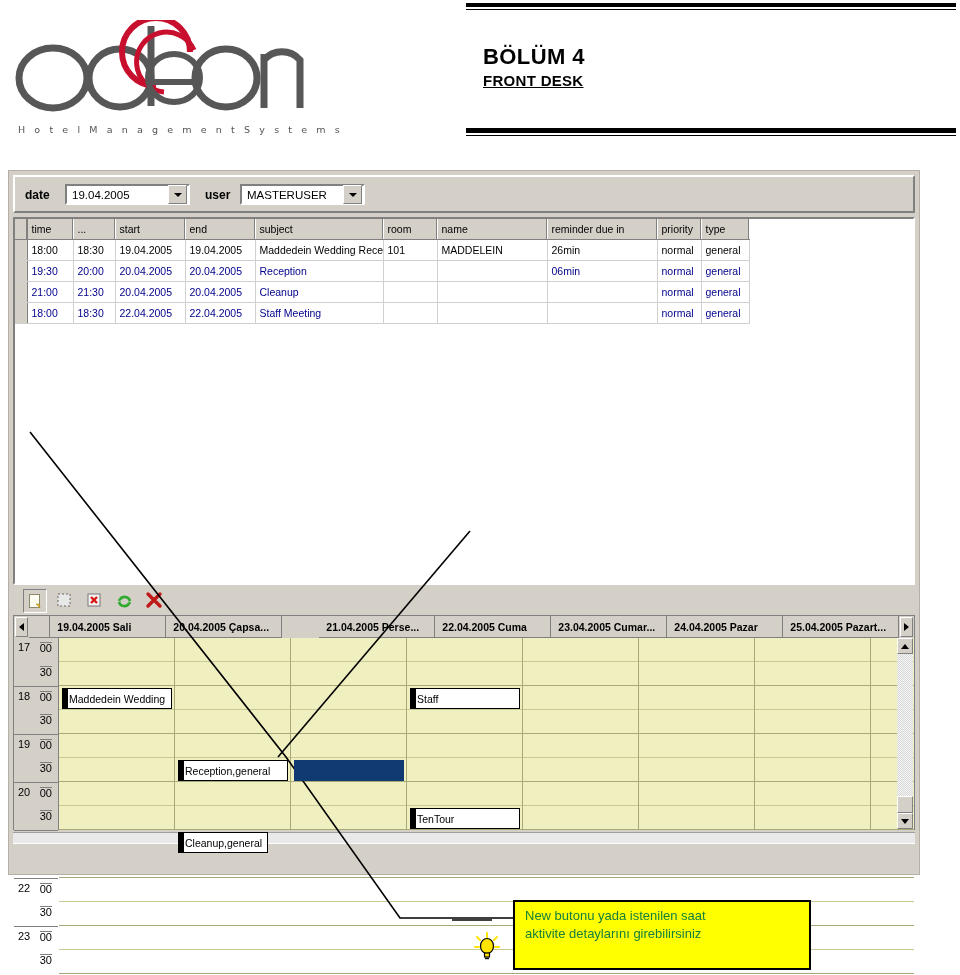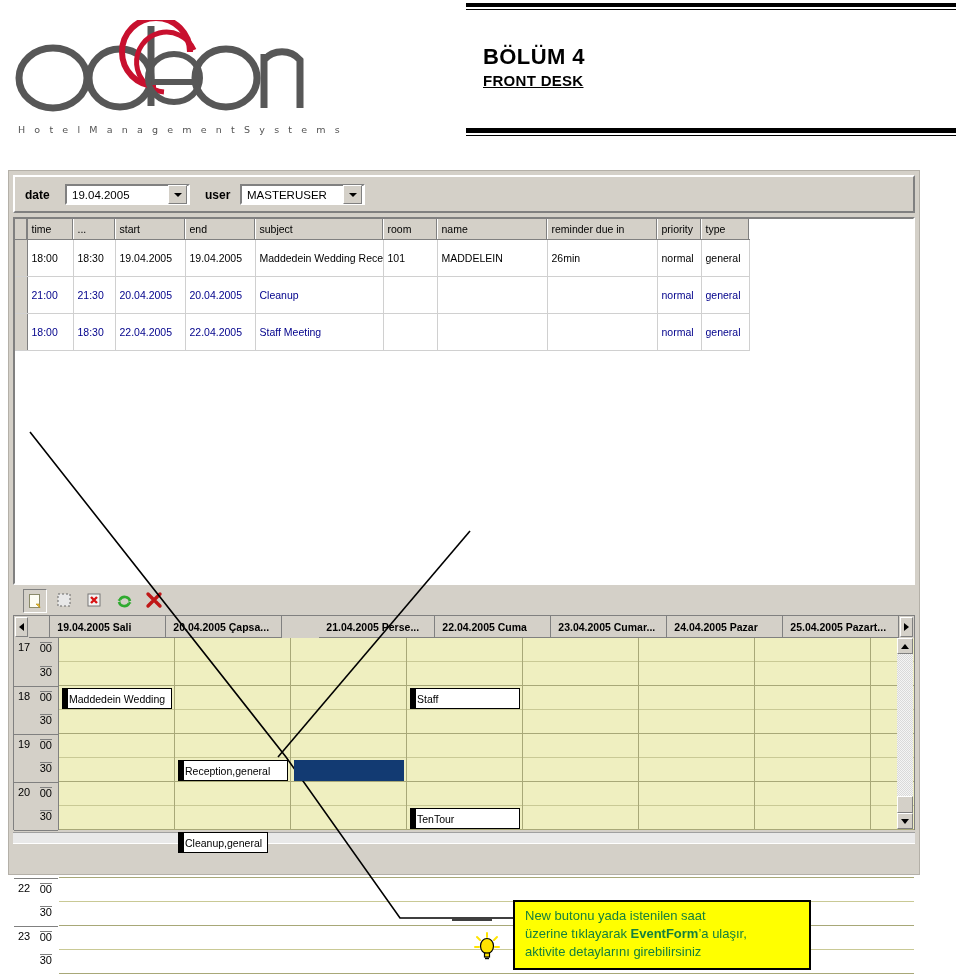--- a/index.html
+++ b/index.html
@@ -52,21 +52,21 @@
   
   #list-panel{position:absolute;left:4px;top:46px;width:902px;height:368px;
       background:#fff;border:2px solid;border-color:#808080 #ffffff #ffffff #808080;
       box-sizing:border-box;overflow:hidden;}
   #list-table{border-collapse:collapse;table-layout:fixed;width:726px;
       font-size:10.5px;}
   #list-table th{background:#d4d0c8;border-right:1px solid #fff;border-bottom:1px solid #808080;
       font-weight:normal;text-align:left;padding:2px 4px;height:16px;color:#000;
       box-shadow:inset -1px 0 0 #808080;}
   #list-table td{border-right:1px solid #d0d0d0;border-bottom:1px solid #d0d0d0;
-      padding:10px 4px;height:16px;color:#00008b;white-space:nowrap;overflow:hidden;}
+      padding:2px 4px;height:16px;color:#00008b;white-space:nowrap;overflow:hidden;}
   #list-table tbody tr:first-child td{color:#000;}
   #list-table td.gutter,#list-table th.gutter{background:#d4d0c8;width:12px;padding:0;
       border-right:1px solid #808080;}
   #list-table tr.selected td{background:#0a246a;color:#fff;}
   #list-table tr.selected td.gutter{background:#d4d0c8;}
 
   
   #toolbar{position:absolute;left:6px;top:418px;width:898px;height:26px;}
   .tb-btn{position:absolute;top:0;width:22px;height:22px;display:flex;
       align-items:center;justify-content:center;}
@@ -233,20 +233,33 @@
             <td>19.04.2005</td>
             <td>Maddedein Wedding Rece</td>
             <td>101</td>
             <td>MADDELEIN</td>
             <td>26min</td>
             <td>normal</td>
             <td>general</td>
           </tr>
           <tr>
             <td class="gutter"></td>
+            <td>19:30</td>
+            <td>20:00</td>
+            <td>20.04.2005</td>
+            <td>20.04.2005</td>
+            <td>Reception</td>
+            <td></td>
+            <td></td>
+            <td>06min</td>
+            <td>normal</td>
+            <td>general</td>
+          </tr>
+          <tr>
+            <td class="gutter"></td>
             <td>21:00</td>
             <td>21:30</td>
             <td>20.04.2005</td>
             <td>20.04.2005</td>
             <td>Cleanup</td>
             <td></td>
             <td></td>
             <td></td>
             <td>normal</td>
             <td>general</td>
@@ -455,16 +468,15 @@
         <line x1="25" y1="15" x2="21" y2="15"></line>
       </g>
       <ellipse cx="13" cy="14" rx="6.5" ry="7.5" fill="#ffe400" stroke="#000" stroke-width="1.2"></ellipse>
       <rect x="10.5" y="21" width="5" height="4" fill="#ffe400" stroke="#000" stroke-width="1.2"></rect>
       <line x1="11" y1="26.5" x2="15" y2="26.5" stroke="#000" stroke-width="1.4"></line>
     </svg>
   </div>
 
   <div id="callout">
     <p>New butonu yada istenilen saat</p>
-    <p><span>üzerine tıklayarak </span><b>EventForm</b><span>’a ulaşır,</span></p>
     <p>aktivite detaylarını girebilirsiniz</p>
   </div>
 </div>
 
 </body></html>

